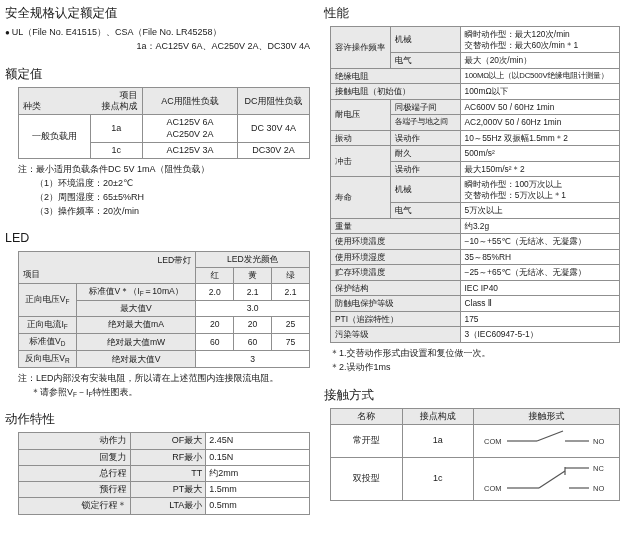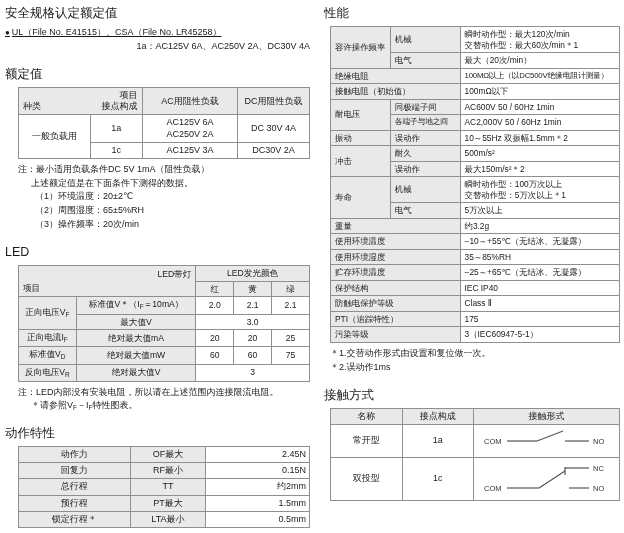--- a/index.html
+++ b/index.html
@@ -15,38 +15,38 @@
   .col-right { width:296px; flex:none; }
   h2 { font-size:12.5px; font-weight:normal; line-height:1.2; margin:0 0 5px 0; }
   .mt { margin-top:13px; }
   table { border-collapse:collapse; table-layout:fixed; margin-left:13px; }
   td { border:1px solid #8f8f8f; padding:2px 3px; line-height:1.25; text-align:center; vertical-align:middle; }
   .hd  { background:#e9e9e9; }
   .lbl { background:#e9e9e9; }
   .pre { white-space:pre-line; }
   sub { font-size:6.5px; vertical-align:-2px; }
   
-  .safety-line { line-height:1.55;text-decoration:underline; }
+  .safety-line { line-height:1.55; }
   .safety-sub  { padding-left:11px; line-height:1.55;text-align:right; }
   .bullet { font-size:8px; margin-right:2px; }
   
   .stair { padding:2px 4px; }
   .stair .top { text-align:right; }
   .stair .bot { display:flex; justify-content:space-between;gap:40px; }
   .stair .botl { text-align:left; margin-top:3px; }
   
   .note  { margin:4px 0 0 13px; line-height:1.5; }
   .note2 { margin-left:26px; line-height:1.5; }
   .cond  { margin-left:30px; line-height:1.55; }
   
   .led-tbl td { font-size:8.6px; }
   .perf td { font-size:8.4px; text-align:left; padding:2px 4px; }
   .fs8 { font-size:7.8px !important; letter-spacing:-0.2px;margin-left:48px; }
-  .op-tbl td { text-align:center; }
-  .op-tbl td.val { text-align:right; }
+  .op-tbl td { text-align:right; }
+  .op-tbl td.val { text-align:left; }
   .ct-diagram { display:block; margin:0 auto; }
   svg text { font-family:"Liberation Sans","DejaVu Sans",sans-serif; font-size:7.5px; fill:#333; }
   svg line { stroke:#555; stroke-width:1.2; }
 </style>
 </head>
 <body>
 
 <div class="col col-left">
 
   <h2>安全规格认定额定值</h2>
@@ -83,21 +83,20 @@
       <td>DC 30V 4A</td>
     </tr>
     <tr>
       <td>1c</td>
       <td>AC125V 3A</td>
       <td>DC30V 2A</td>
     </tr>
   </tbody>
     </table>
   <div class="note">注：最小适用负载条件DC 5V 1mA（阻性负载）</div>
-  <div class="note2">上述额定值是在下面条件下测得的数据。</div>
   <div class="cond">（1）环境温度：20±2℃</div>
   <div class="cond">（2）周围湿度：65±5%RH</div>
   <div class="cond">（3）操作频率：20次/min</div>
 
   <h2 class="mt">LED</h2>
   <table class="led-tbl">
     <colgroup>
         <col style="width:58px">
         <col style="width:120px">
         <col style="width:38px">

